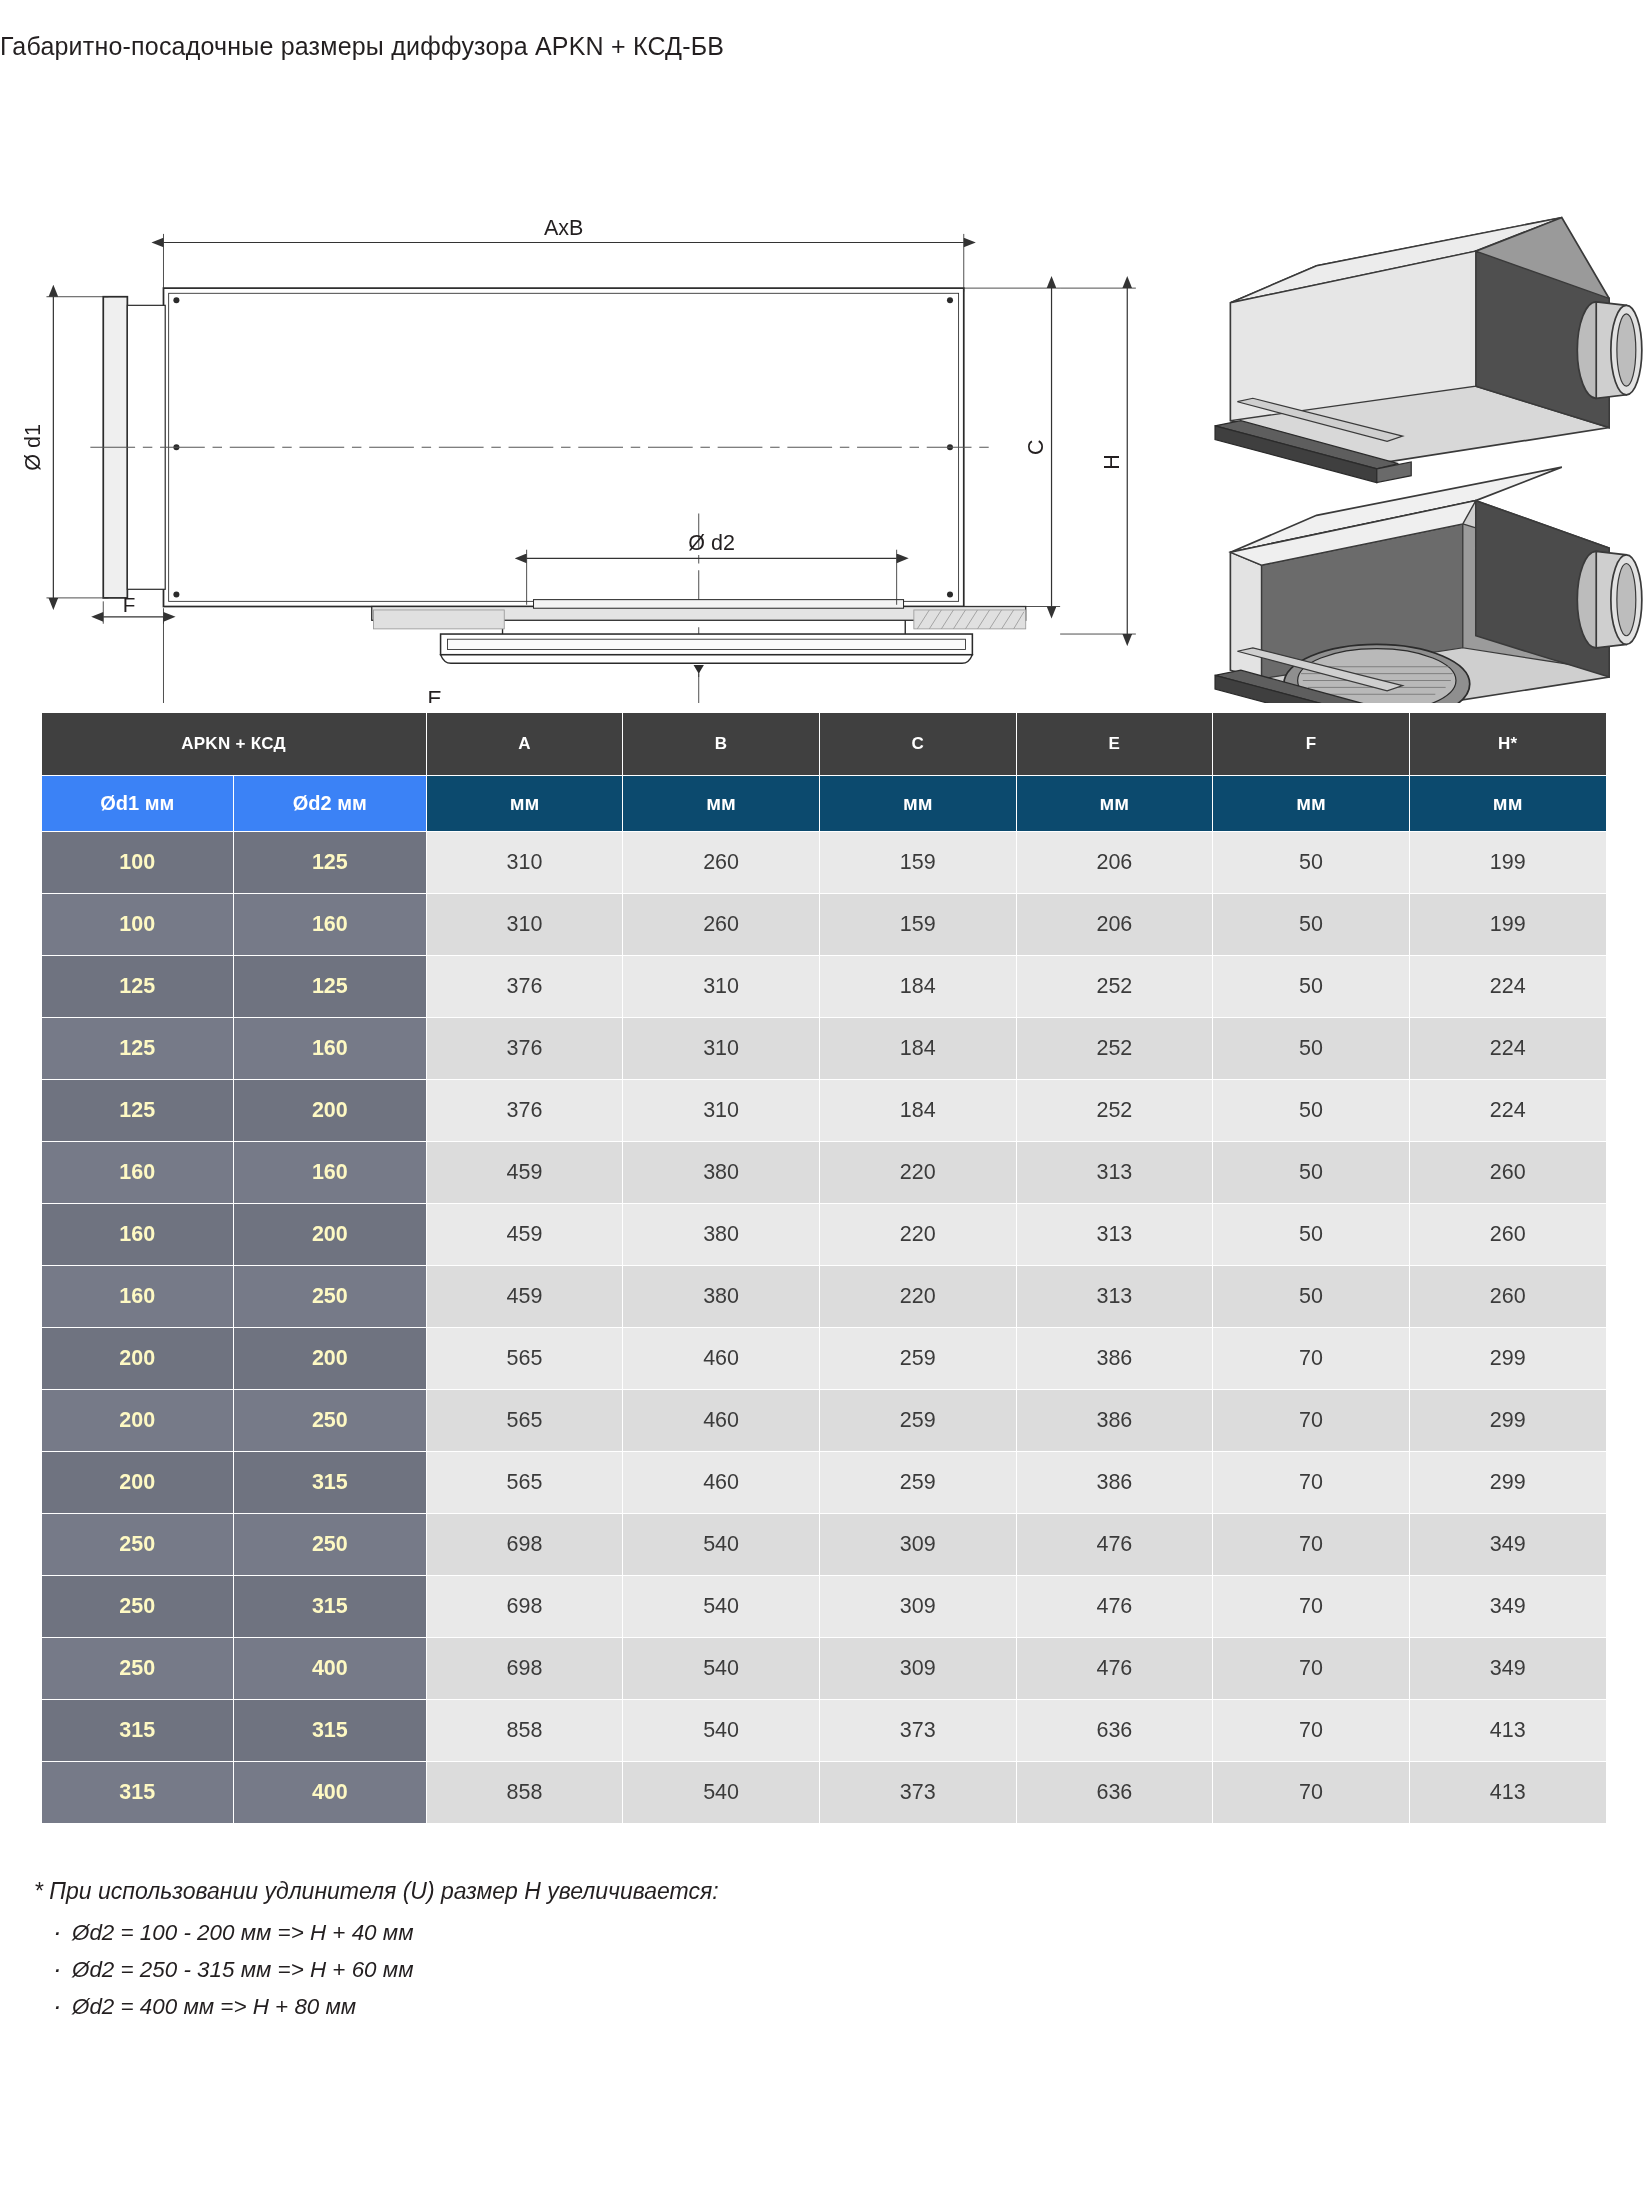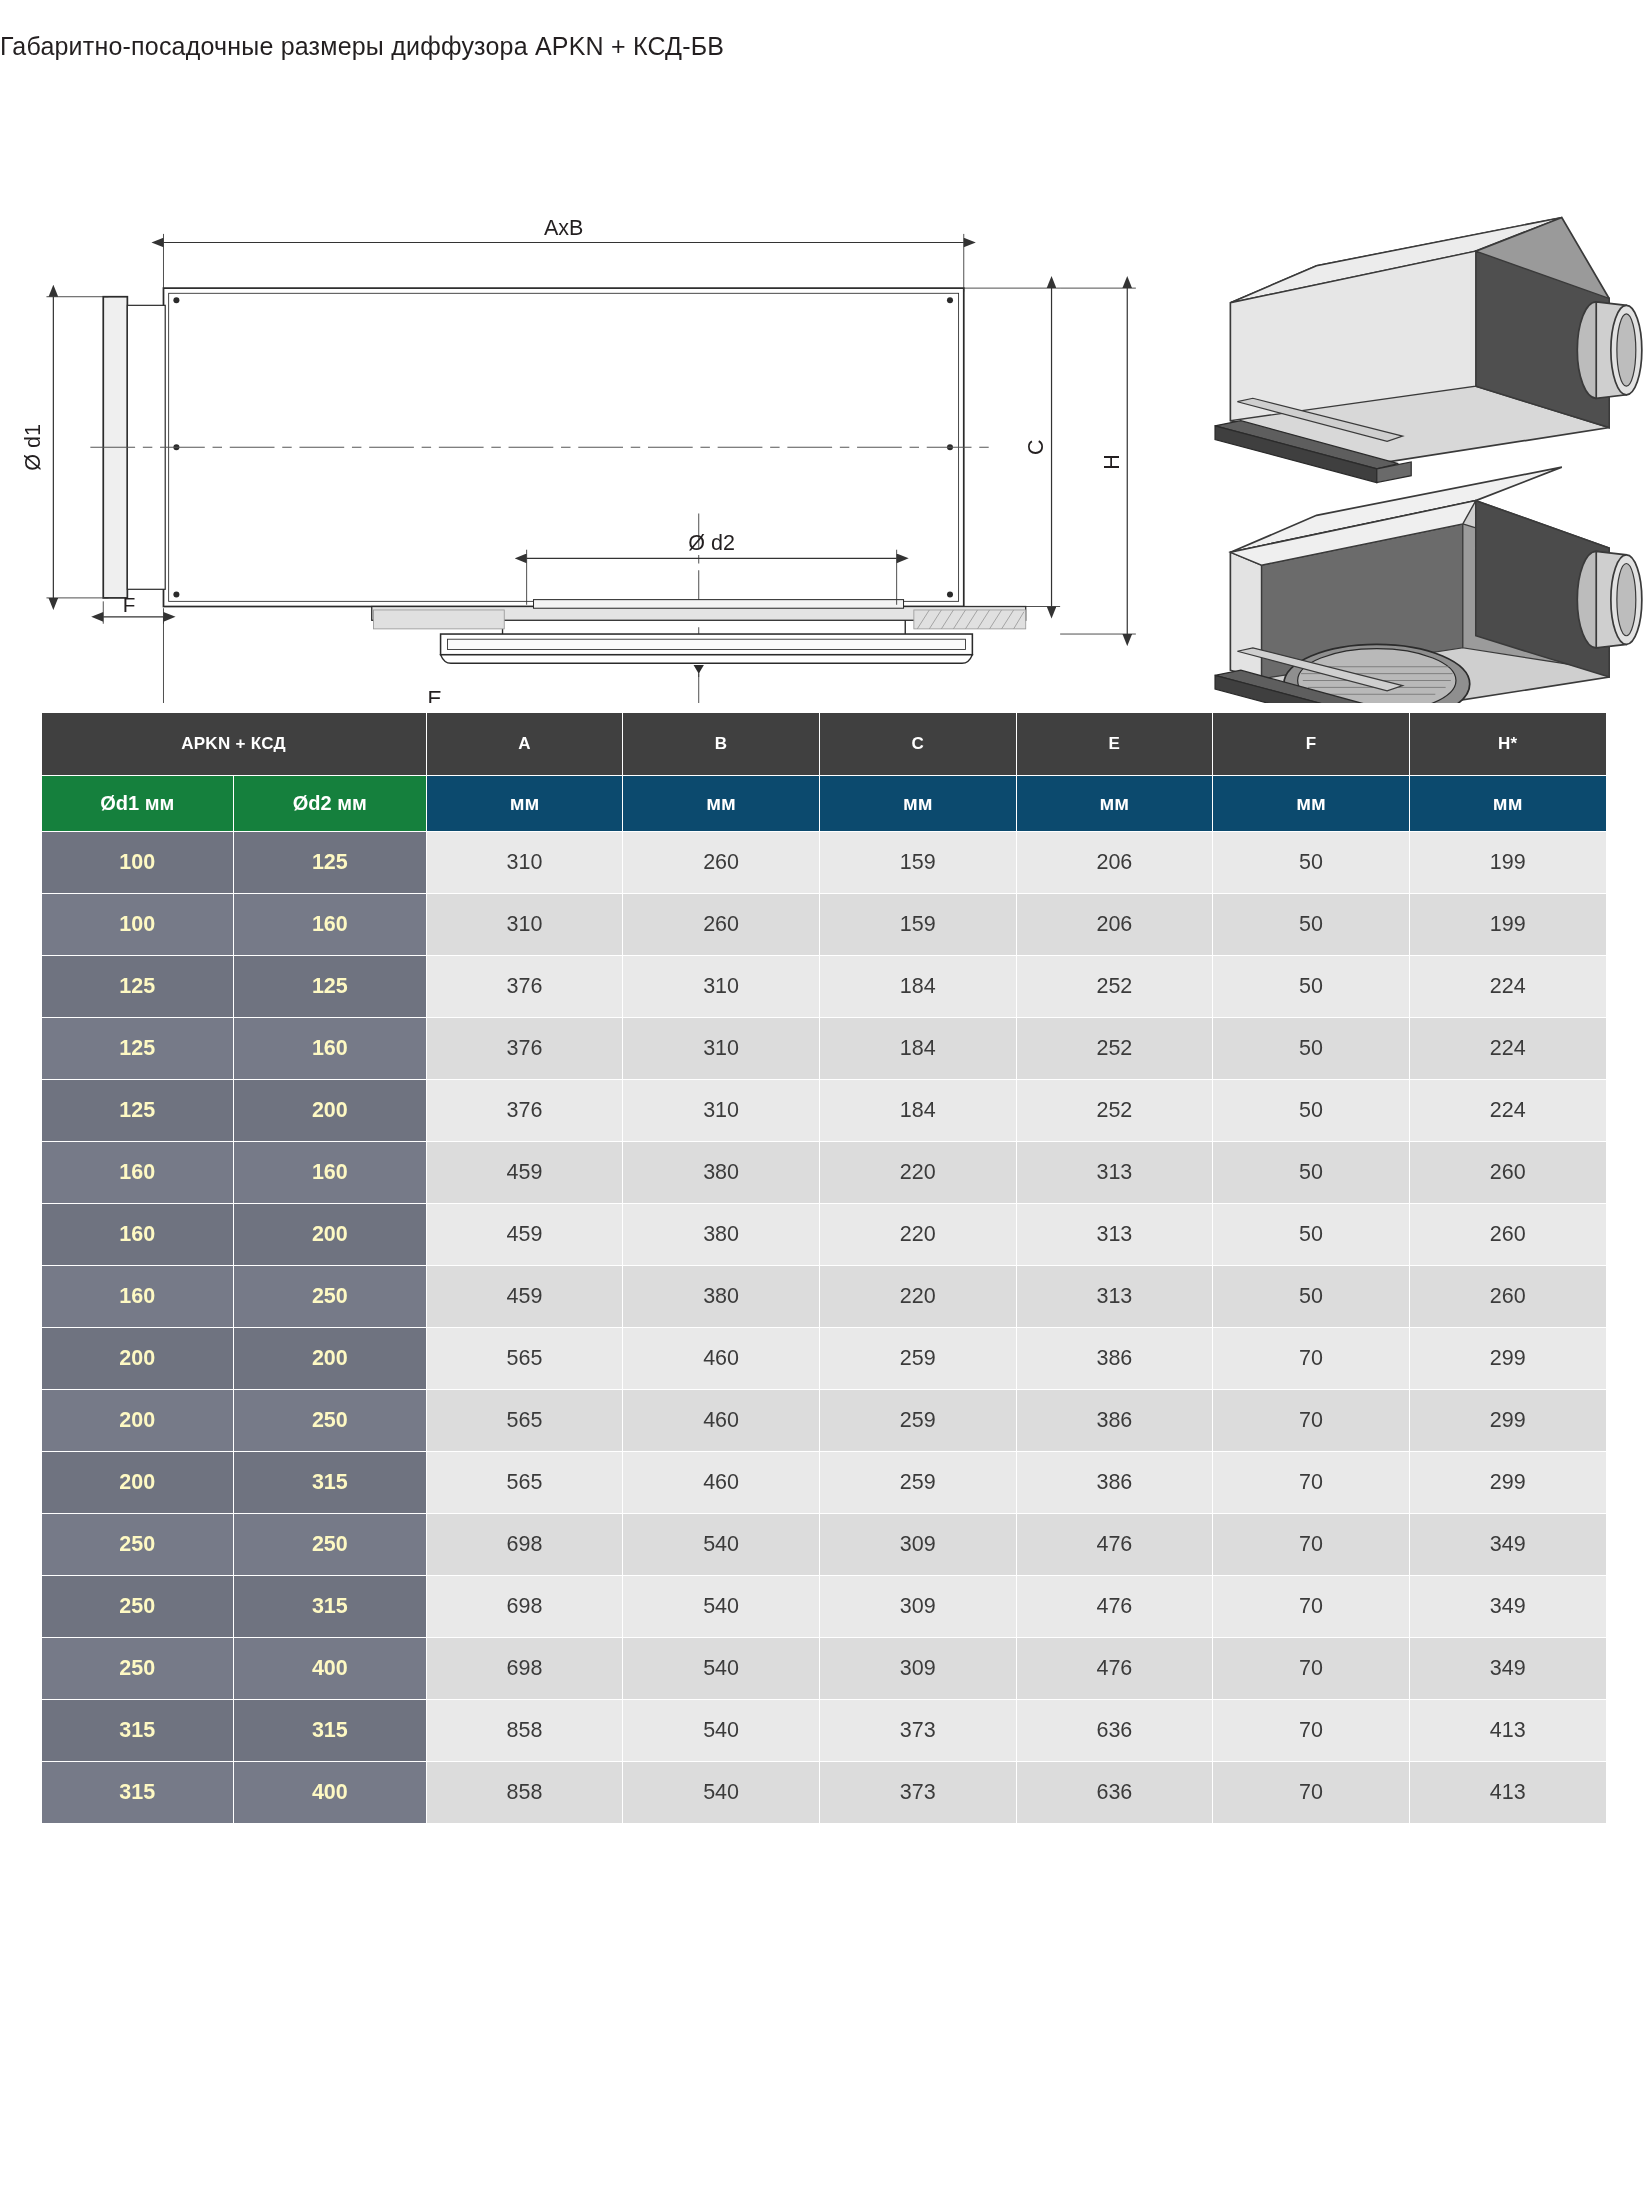--- a/index.html
+++ b/index.html
@@ -71,21 +71,21 @@
     letter-spacing: 0.3px;
   }
   .hdr-sub {
     background: #0c4a6e;
     color: #ffffff;
     font-size: 20px;
     font-weight: bold;
     height: 53px;
   }
   .hdr-sub.dark {
-    background: #15803d;
+    background: #3b82f6;
   }
   td.keycell {
     background: #6f7380;
     color: #fef9c3;
     font-size: 21.5px;
     font-weight: bold;
     height: 59px;
   }
   td.keycell.alt {
     background: #767a88;
@@ -491,15 +491,23 @@
             <td class="valcell alt">540</td>
             <td class="valcell alt">373</td>
             <td class="valcell alt">636</td>
             <td class="valcell alt">70</td>
             <td class="valcell alt">413</td>
           </tr>
         </tbody>
     </table>
   </div>
 
+  <div class="notes">
+    <div class="note-head">* При использовании удлинителя (U) размер H увеличивается:</div>
+    <ul id="note-list">
+        <li>Ød2 = 100 - 200 мм =&gt; H + 40 мм</li>
+        <li>Ød2 = 250 - 315 мм =&gt; H + 60 мм</li>
+        <li>Ød2 = 400 мм =&gt; H + 80 мм</li>
+      </ul>
+  </div>
 
 </div>
 
 
 </body></html>

